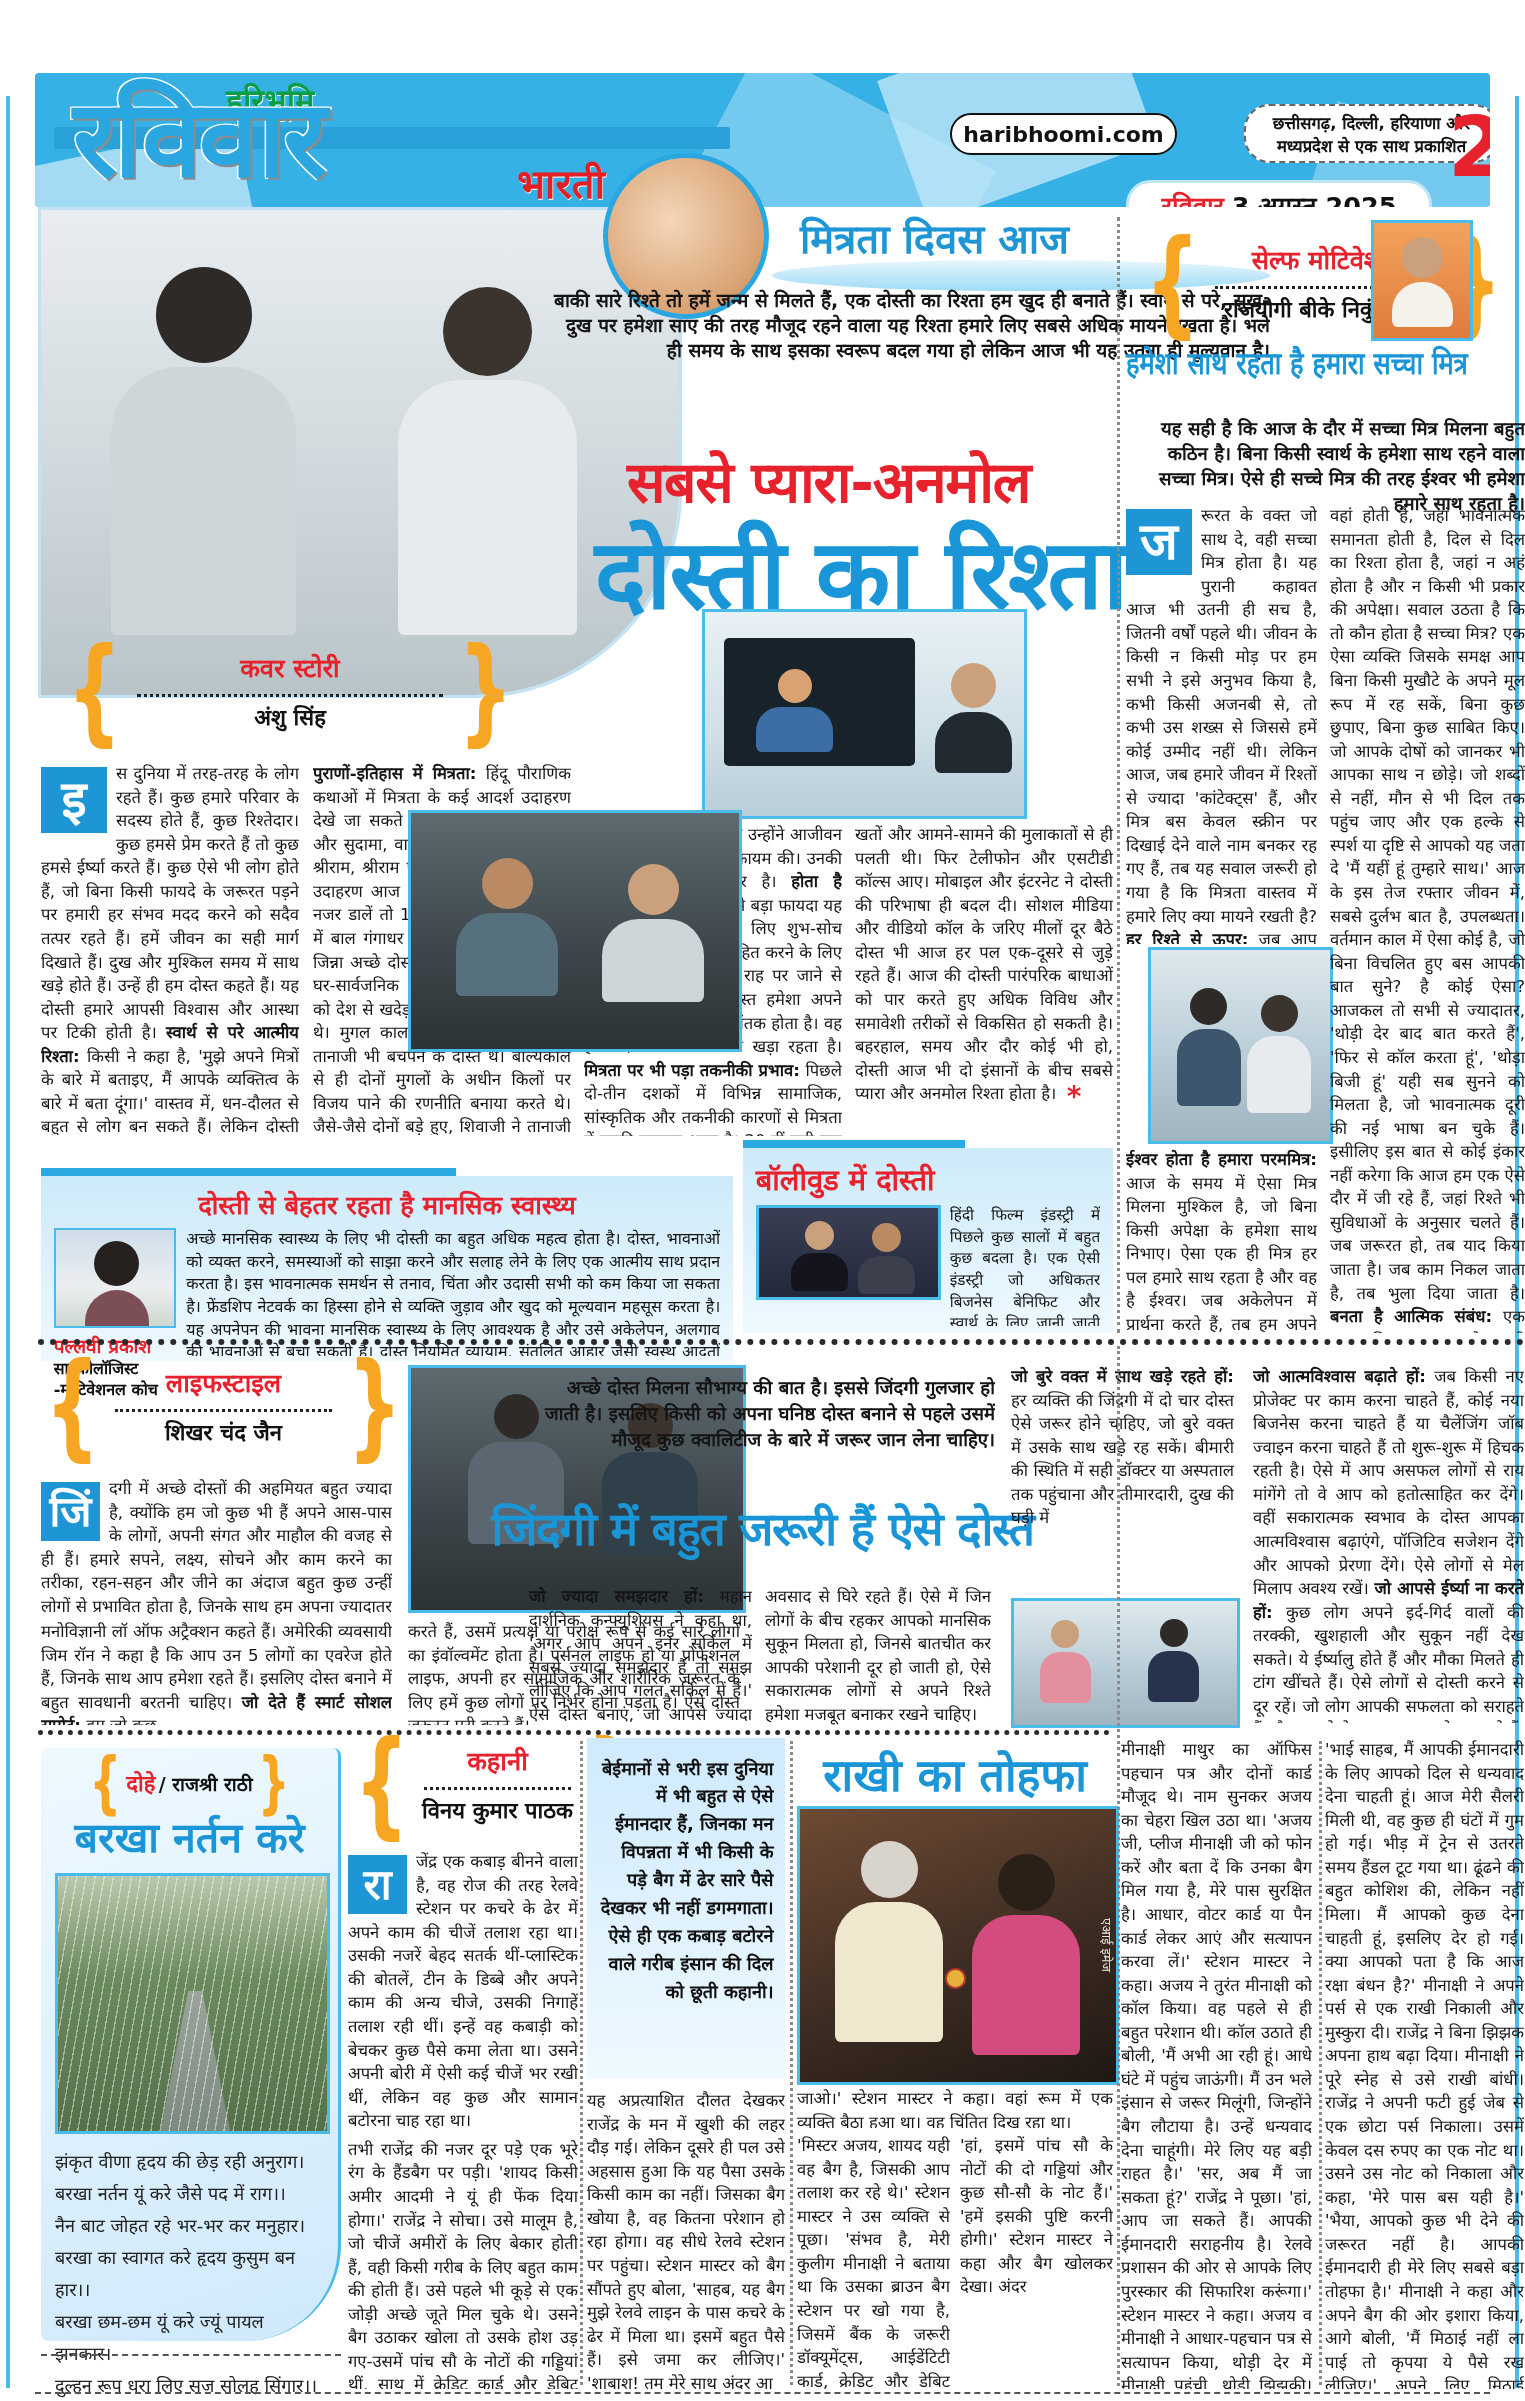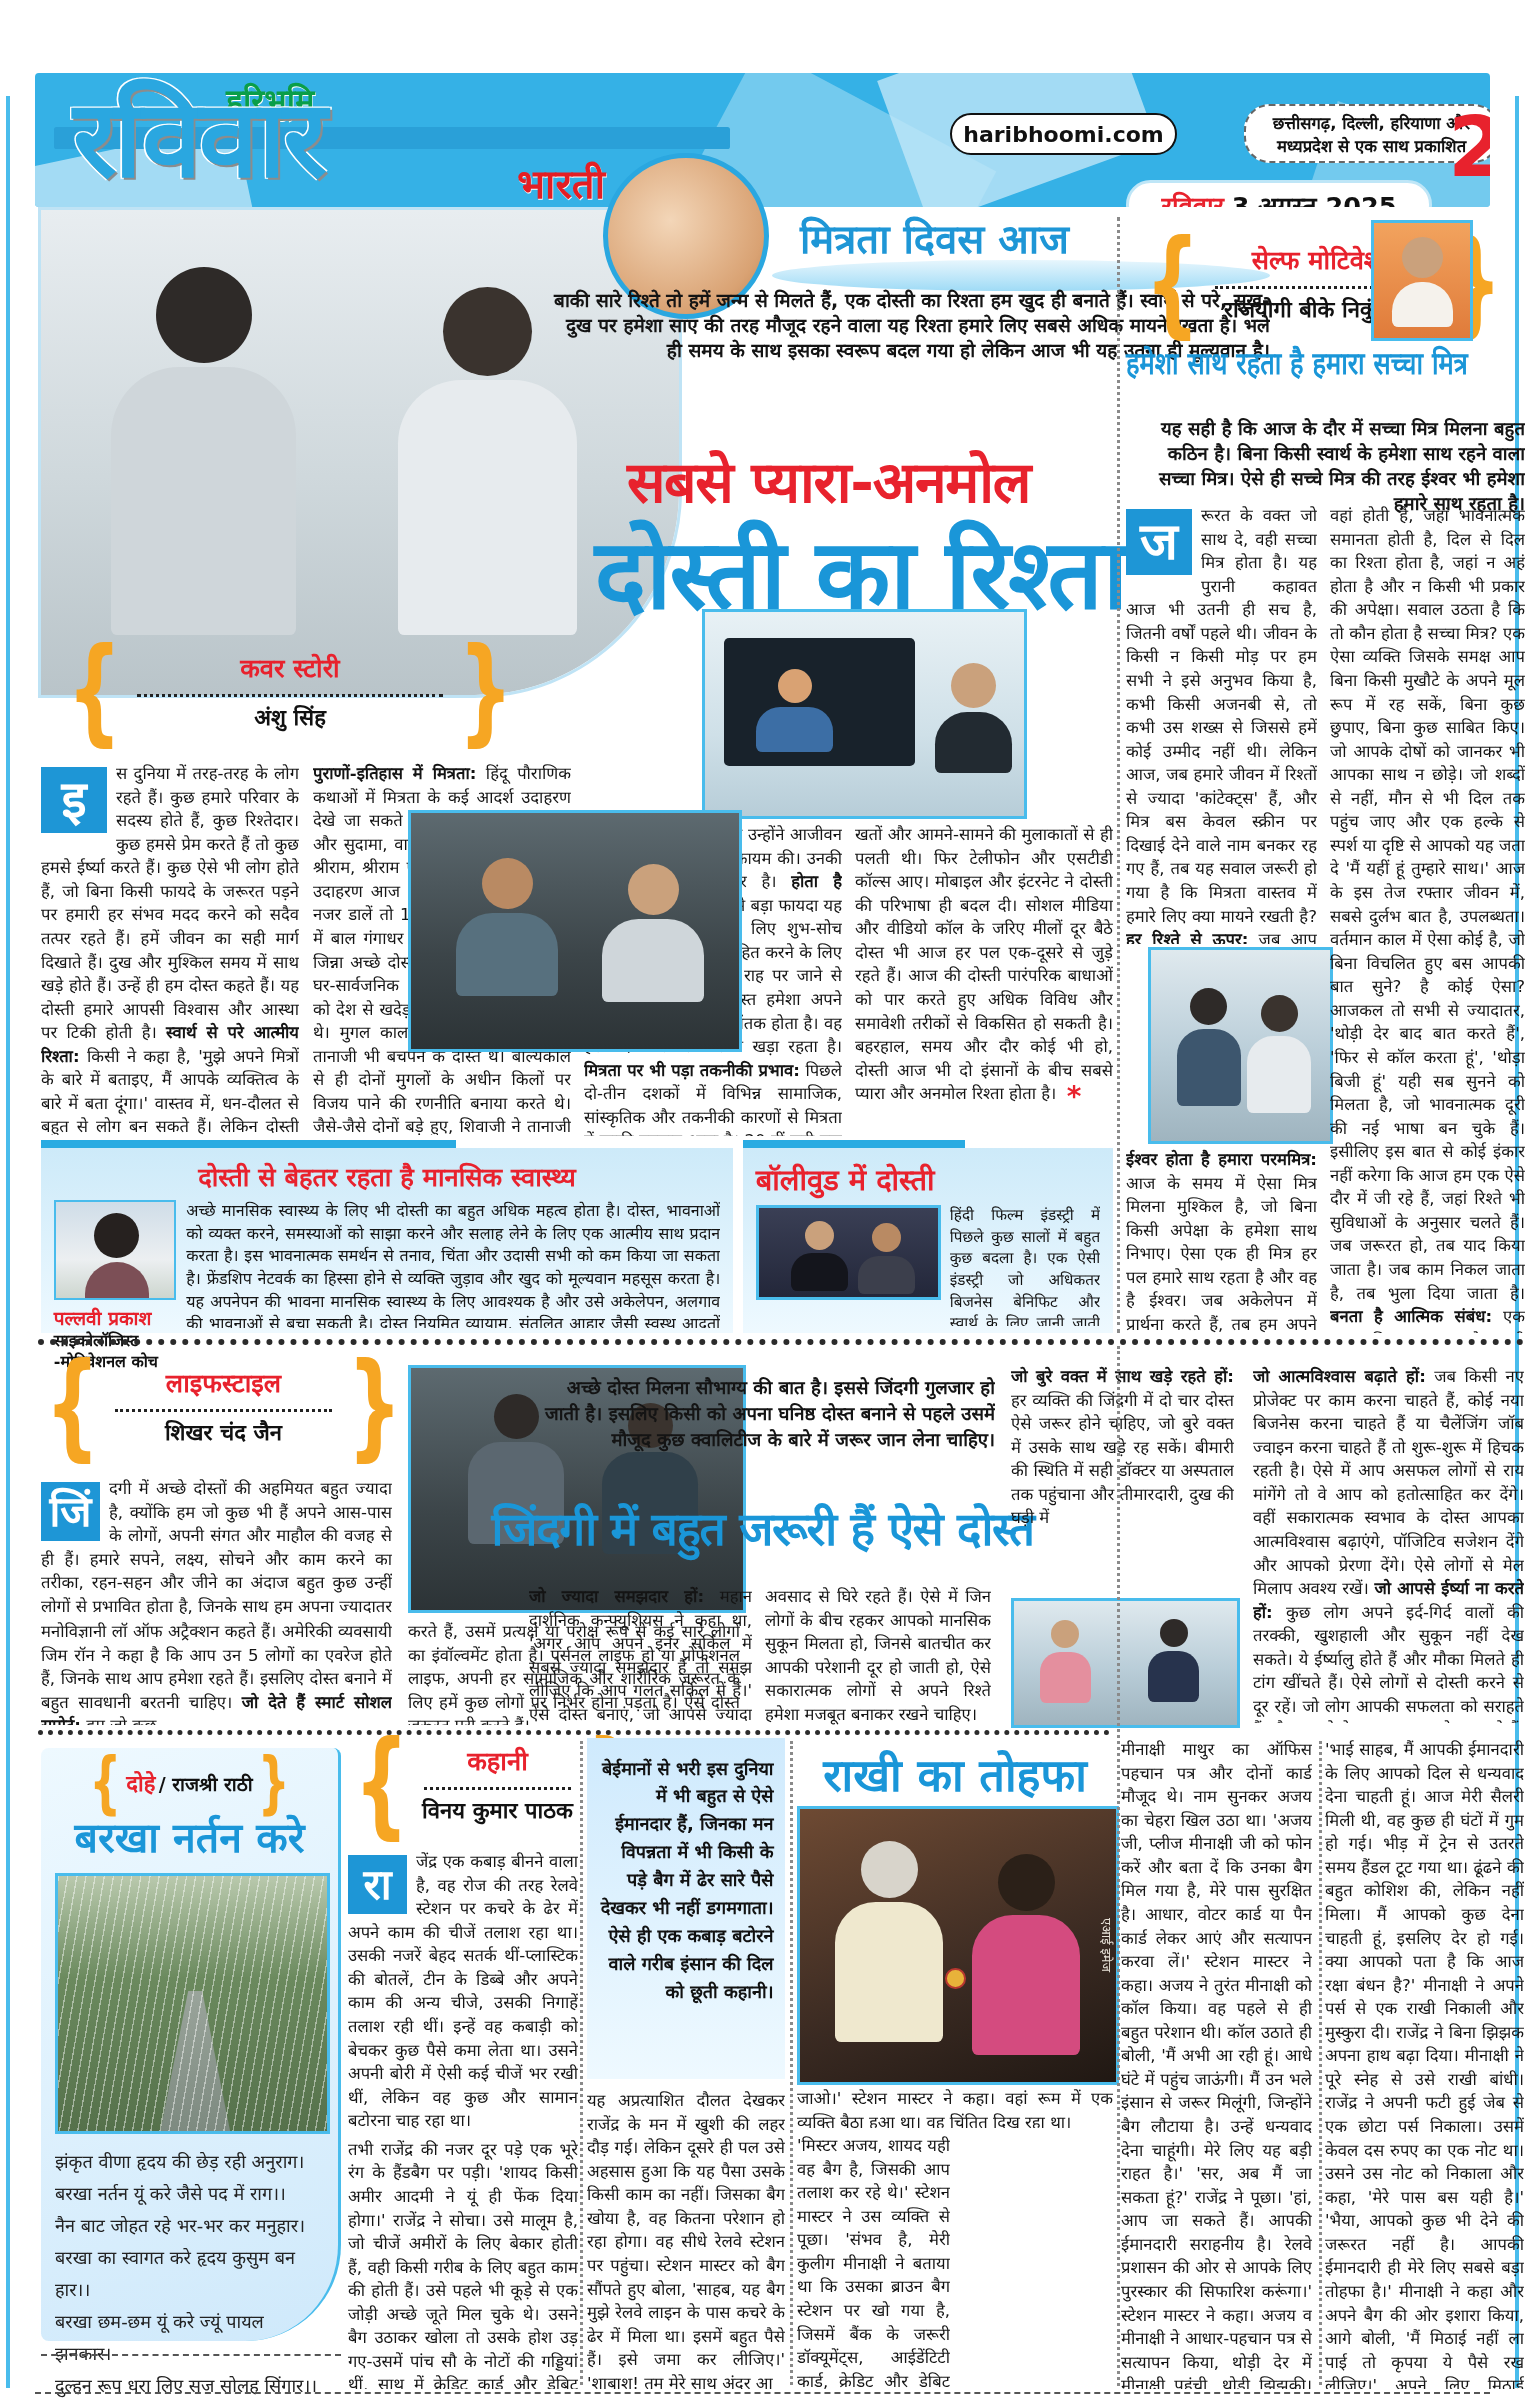--- a/index.html
+++ b/index.html
@@ -167,21 +167,21 @@
     <div class="person" style="--s:#b98a63;--hw:51px;--bh:83px;left:45px;top:45px;width:102px;">
         <i class="h"></i>
         <i class="b" style="background:#57707e;"></i>
       </div>
     <div class="person" style="--s:#caa17c;--hw:51px;--bh:83px;left:191px;top:51px;width:102px;">
         <i class="h"></i>
         <i class="b" style="background:#cfd6da;"></i>
       </div>
   </div>
 
-  <div class="infobox" style="left:41px;top:1148px;width:692px;height:185px;">
+  <div class="infobox" style="left:41px;top:1176px;width:692px;height:185px;">
     <div class="boxh">दोस्ती से बेहतर रहता है मानसिक स्वास्थ्य</div>
     <div style="float:left;width:121px;margin-right:11.5px;">
       <div class="ph noborder" style="position:relative;width:118px;height:96px;border:2.6px solid #49bcec;">
         <div class="person" style="--s:#26211f;--hw:45px;--bh:45px;left:29px;top:11.5px;width:64px;">
             <i class="h"></i>
             <i class="b" style="background:#7c4f56;"></i>
           </div>
       </div>
       <div class="capname">पल्लवी प्रकाश</div>
       <div class="caprole">साइकोलॉजिस्ट -मोटिवेशनल कोच</div>
@@ -369,20 +369,21 @@
       </div>
     <div class="person" style="--s:#2b2018;--hw:57px;--bh:140px;left:172px;top:45px;width:108px;">
         <i class="h"></i>
         <i class="b" style="background:#d44b7f;"></i>
       </div>
     <div style="position:absolute;left:145px;top:159px;width:16.6px;height:16.6px;border-radius:50%;background:#e8b23a;border:2.6px solid #b7372f;"></div>
     <div class="credit" style="color:#e8e2d8;">एआई इमेज</div>
   </div>
   <div class="col" style="left:797px;top:2087px;width:316px;height:41px;">जाओ।' स्टेशन मास्टर ने कहा। वहां रूम में एक व्यक्ति बैठा हुआ था। वह चिंतित दिख रहा था।</div>
   <div class="col" style="left:797px;top:2134px;width:153px;height:255px;">'मिस्टर अजय, शायद यही वह बैग है, जिसकी आप तलाश कर रहे थे।' स्टेशन मास्टर ने उस व्यक्ति से पूछा। 'संभव है, मेरी कुलीग मीनाक्षी ने बताया था कि उसका ब्राउन बैग स्टेशन पर खो गया है, जिसमें बैंक के जरूरी डॉक्यूमेंट्स, आईडेंटिटी कार्ड, क्रेडिट और डेबिट कार्ड और आज की सैलरी के थोड़ा बहुत पैसे थे।' अजय ने बैग को नजर से देखा।</div>
+  <div class="col" style="left:960px;top:2134px;width:153px;height:255px;">'हां, इसमें पांच सौ के नोटों की दो गड्डियां और कुछ सौ-सौ के नोट हैं।' 'हमें इसकी पुष्टि करनी होगी।' स्टेशन मास्टर ने कहा और बैग खोलकर देखा। अंदर</div>
   <div class="col" style="left:1121px;top:1738px;width:191px;height:651px;">मीनाक्षी माथुर का ऑफिस पहचान पत्र और दोनों कार्ड मौजूद थे। नाम सुनकर अजय का चेहरा खिल उठा था। 'अजय जी, प्लीज मीनाक्षी जी को फोन करें और बता दें कि उनका बैग मिल गया है, मेरे पास सुरक्षित है। आधार, वोटर कार्ड या पैन कार्ड लेकर आएं और सत्यापन करवा लें।' स्टेशन मास्टर ने कहा। अजय ने तुरंत मीनाक्षी को कॉल किया। वह पहले से ही बहुत परेशान थी। कॉल उठाते ही बोली, 'मैं अभी आ रही हूं। आधे घंटे में पहुंच जाऊंगी। मैं उन भले इंसान से जरूर मिलूंगी, जिन्होंने बैग लौटाया है। उन्हें धन्यवाद देना चाहूंगी। मेरे लिए यह बड़ी राहत है।' 'सर, अब मैं जा सकता हूं?' राजेंद्र ने पूछा। 'हां, आप जा सकते हैं। आपकी ईमानदारी सराहनीय है। रेलवे प्रशासन की ओर से आपके लिए पुरस्कार की सिफारिश करूंगा।' स्टेशन मास्टर ने कहा। अजय व मीनाक्षी ने आधार-पहचान पत्र से सत्यापन किया, थोड़ी देर में मीनाक्षी पहुंची, थोड़ी झिझकी। 'माफ कीजिए, ट्रैफिक बहुत था, इसलिए देर हो गई।' फिर मीनाक्षी ने अपना बैग राजेंद्र को सौंप दिया।</div>
   <div class="col" style="left:1325px;top:1738px;width:199px;height:651px;">
     <span>'भाई साहब, मैं आपकी ईमानदारी के लिए आपको दिल से धन्यवाद देना चाहती हूं। आज मेरी सैलरी मिली थी, वह कुछ ही घंटों में गुम हो गई। भीड़ में ट्रेन से उतरते समय हैंडल टूट गया था। ढूंढने की बहुत कोशिश की, लेकिन नहीं मिला। मैं आपको कुछ देना चाहती हूं, इसलिए देर हो गई। क्या आपको पता है कि आज रक्षा बंधन है?' मीनाक्षी ने अपने पर्स से एक राखी निकाली और मुस्कुरा दी। राजेंद्र ने बिना झिझक अपना हाथ बढ़ा दिया। मीनाक्षी ने पूरे स्नेह से उसे राखी बांधी। राजेंद्र ने अपनी फटी हुई जेब से एक छोटा पर्स निकाला। उसमें केवल दस रुपए का एक नोट था। उसने उस नोट को निकाला और कहा, 'मेरे पास बस यही है।' 'भैया, आपको कुछ भी देने की जरूरत नहीं है। आपकी ईमानदारी ही मेरे लिए सबसे बड़ा तोहफा है।' मीनाक्षी ने कहा और अपने बैग की ओर इशारा किया, आगे बोली, 'मैं मिठाई नहीं ला पाई तो कृपया ये पैसे रख लीजिए।' अपने लिए मिठाई खरीद लीजिएगा। राजेंद्र की आंखों में खुशी के आंसू छलक आए और राजेंद्र उसे तब तक देखता रहा, जब तक वह आंखों से ओझल नहीं हो गया।</span>
     
   </div>
 
   <div class="vdots" style="left:580px;top:1741px;height:644px;"></div>
   <div class="vdots" style="left:790px;top:1741px;height:644px;"></div>
   <div class="vdots" style="left:1117px;top:1346px;height:1040px;"></div>
   <div class="vdots" style="left:1319px;top:1741px;height:644px;"></div>

